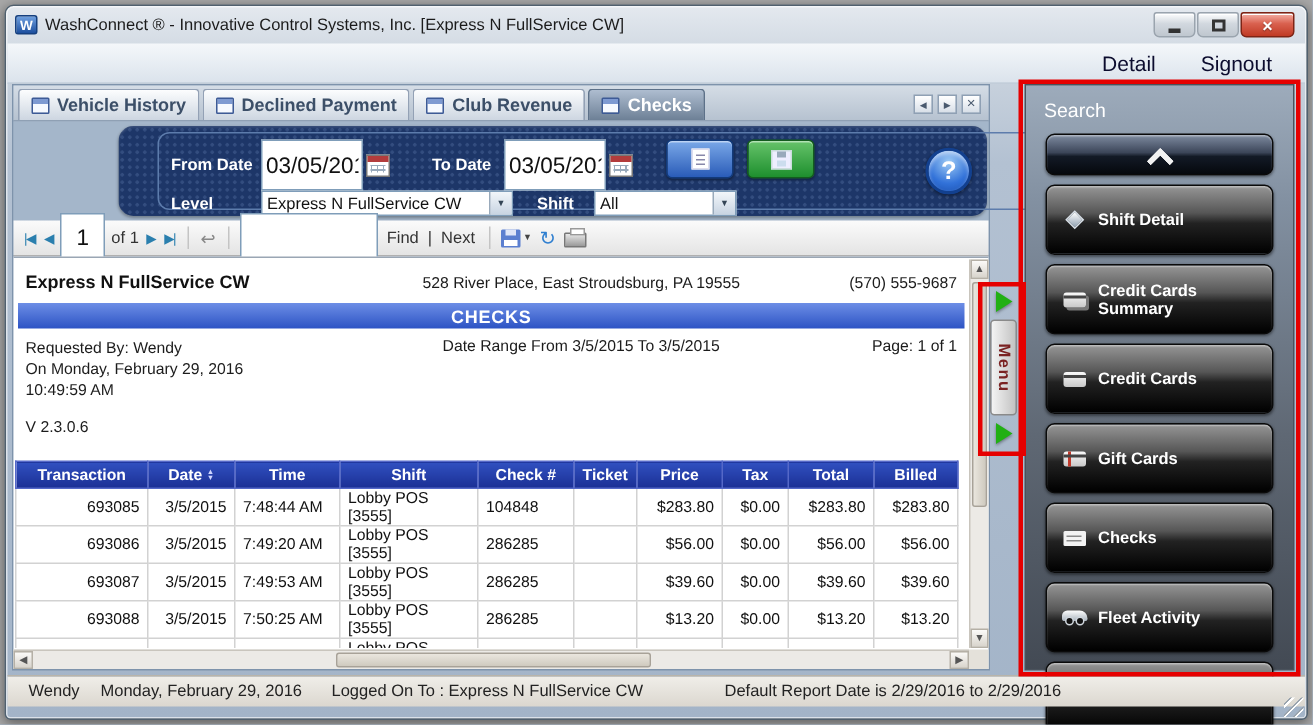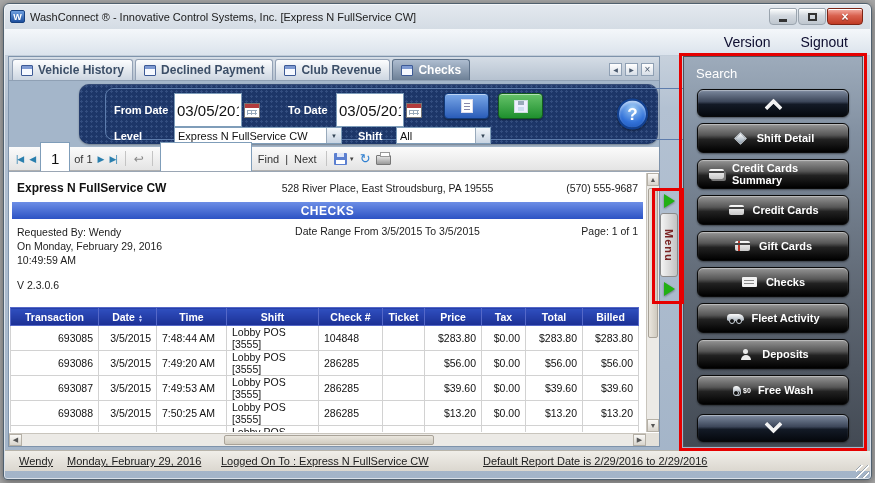--- a/index.html
+++ b/index.html
@@ -141,24 +141,24 @@
   .green-tri {width:0;height:0;border-left:11px solid #21b014;border-top:7px solid transparent;border-bottom:7px solid transparent;
     filter:drop-shadow(0 1px 1px rgba(0,0,0,.4));cursor:pointer;}
   .menu-tab {width:18px;height:64px;background:linear-gradient(90deg,#f4f4f4,#c2c2c2);border:1px solid #8a8a8a;border-radius:3px;
     display:flex;align-items:center;justify-content:center;cursor:pointer;}
   .menu-label {writing-mode:vertical-rl;font-size:11px;font-weight:bold;color:#7a2222;letter-spacing:1px;}
 
   
   .sidebar {position:absolute;left:679px;top:52px;width:180px;height:391px;border:1px solid #4a525c;display:flex;flex-direction:column;
     background:linear-gradient(180deg,#9dabbb 0%,#8290a1 20%,#5f6874 60%,#434a54 100%);}
   .sb-title {color:#fff;font-size:13px;padding:9px 0 8px 12px;}
-  .sb-btn {height:30px;margin:0 13px 6px;border-radius:6px;border:1px solid #0a0a0a;flex:0 0 auto;
+  .sb-btn {height:47px;margin:0 13px 6px;border-radius:6px;border:1px solid #0a0a0a;flex:0 0 auto;
     background:linear-gradient(180deg,#969696 0%,#565656 40%,#222 55%,#000 100%);
     display:flex;align-items:center;padding:0 9px;gap:7px;color:#fff;font-size:11px;font-weight:bold;cursor:pointer;
-    box-shadow:inset 0 1px 1px rgba(255,255,255,.4),0 1px 2px rgba(0,0,0,.45);justify-content:center;}
+    box-shadow:inset 0 1px 1px rgba(255,255,255,.4),0 1px 2px rgba(0,0,0,.45);}
   .sb-btn.arrow {justify-content:center;height:28px;background:linear-gradient(180deg,#7e8ba0 0%,#3c4659 45%,#131a26 55%,#05080d 100%);}
   .sb-btn.arrow.down {margin-top:auto;margin-bottom:4px;}
   .chev {width:13px;height:13px;border:solid #f2f2f2;border-width:0 4px 4px 0;border-radius:1px;}
   .chev.up {transform:rotate(-135deg);margin-top:8px;}
   .chev.down {transform:rotate(45deg);margin-bottom:8px;}
   .icn {width:18px;flex:0 0 18px;display:flex;align-items:center;justify-content:center;}
   .i-diamond {width:9px;height:9px;transform:rotate(45deg);background:linear-gradient(135deg,#ffffff,#8fa0b0);border:1px solid #d8e0e8;}
   .i-card {width:15px;height:10px;border-radius:2px;background:linear-gradient(#fafafa,#c8c8c8);position:relative;}
   .i-card::after {content:"";position:absolute;left:0;right:0;top:2px;height:2px;background:#444;}
   .i-card.stack {box-shadow:2px 2px 0 0 #777;}
@@ -169,21 +169,21 @@
   .i-car::before {content:"";position:absolute;bottom:-3px;left:2px;width:4px;height:4px;border-radius:50%;background:#111;border:1px solid #cfd6dd;}
   .i-car::after  {content:"";position:absolute;bottom:-3px;right:2px;width:4px;height:4px;border-radius:50%;background:#111;border:1px solid #cfd6dd;}
   .i-person {position:relative;width:10px;height:5px;border-radius:5px 5px 0 0;background:#ececec;margin-top:6px;}
   .i-person::before {content:"";position:absolute;top:-6px;left:2px;width:5px;height:5px;border-radius:50%;background:#ececec;}
   .fw-wrap {display:flex;align-items:center;gap:2px;}
   .fw-badge {font-size:7px;color:#fff;font-weight:bold;}
 
   
   .statusbar {position:absolute;left:1px;right:1px;bottom:8px;height:21px;background:linear-gradient(180deg,#f0eee9,#dbd7cf);
     border-top:1px solid #b8b4aa;font-size:11px;color:#222;}
-  .statusbar span {position:absolute;top:4px;white-space:nowrap;text-decoration:underline;}
+  .statusbar span {position:absolute;top:4px;white-space:nowrap;}
   .st-user {left:14px;} .st-date {left:62px;} .st-logged {left:216px;} .st-default {left:478px;}
   .resize-grip {position:absolute;right:2px;bottom:1px;width:13px;height:13px;
     background:repeating-linear-gradient(135deg,transparent 0 3px,#9aa4ae 3px 4px,#ffffff 4px 5px);}
 
   
   .anno {position:absolute;border:3px solid #e60000;z-index:40;pointer-events:none;}
   .anno-menu {left:648px;top:184px;width:32px;height:116px;}
   .anno-sidebar {left:675px;top:49px;width:188px;height:398px;}
 </style>
 </head>
@@ -202,21 +202,21 @@
           <span class="glyph-max"></span>
         </div>
       <div class="win-btn close">
           <span>×</span>
         </div>
     </div>
   </div>
 
   <div class="upper-strip">
     <div class="topnav">
-      <span>Version</span>
+      <span>Detail</span>
       <span>Signout</span>
     </div>
   </div>
 
   <div class="left-pane">
 
     <div class="tabstrip">
       <div class="tab">
         <span class="tab-icon"></span>
         <span>Vehicle History</span>

